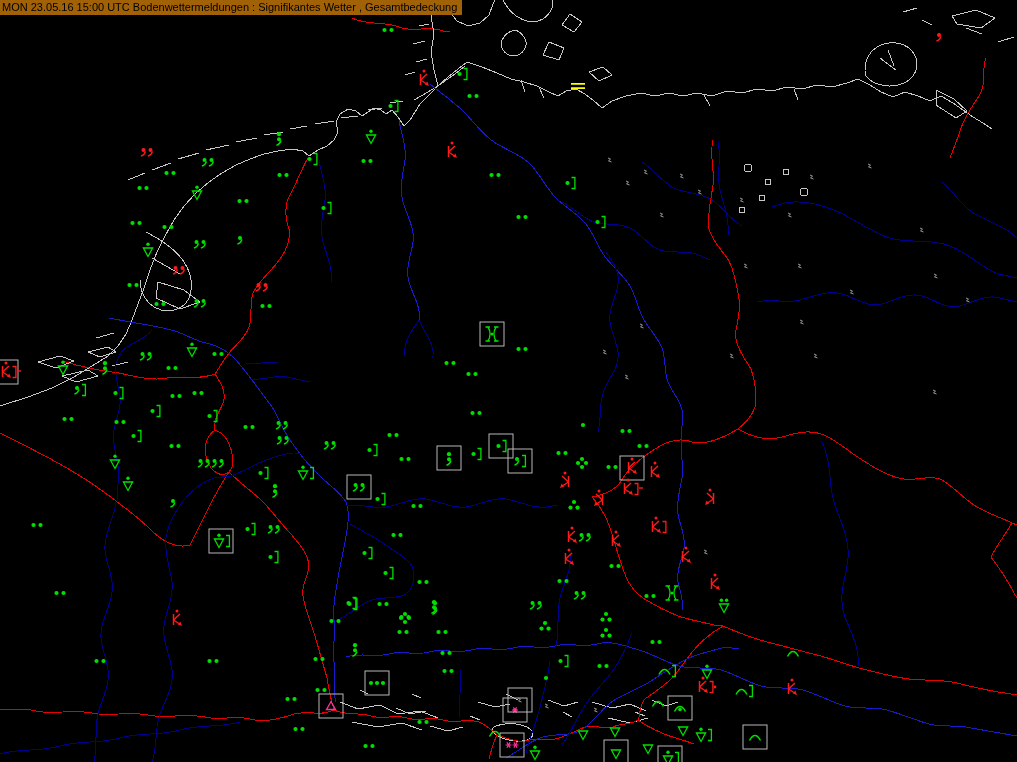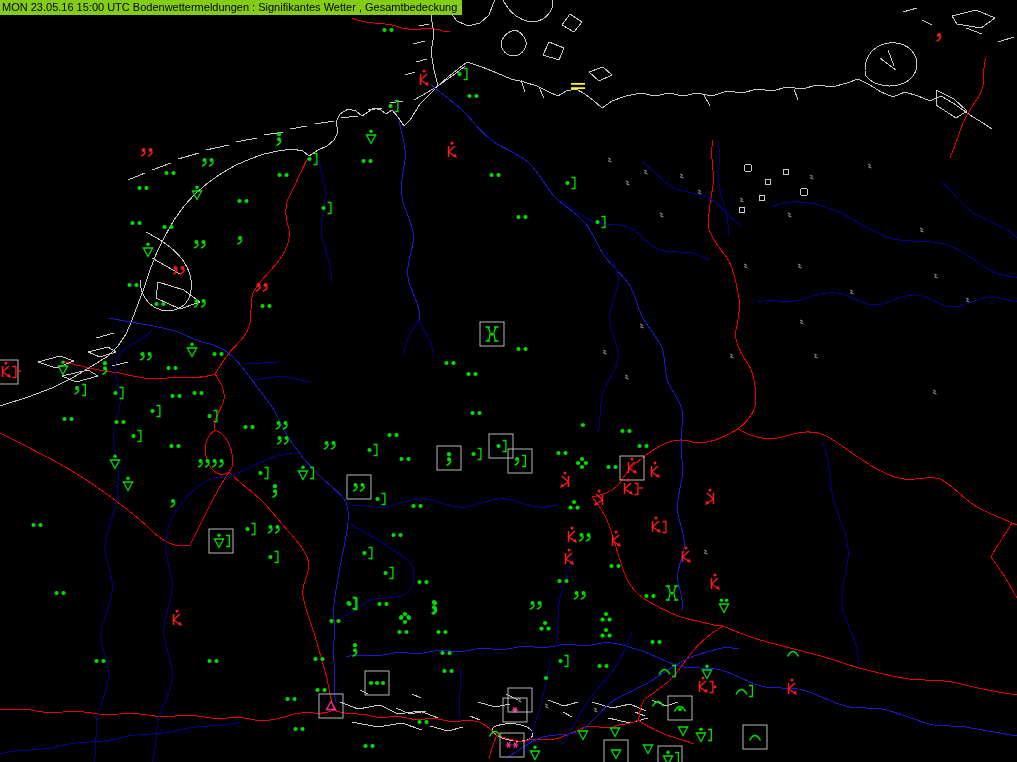--- a/index.html
+++ b/index.html
@@ -1017,16 +1017,16 @@
         </g>
         <g transform="translate(547,706)">
           <path d="M-2,-2 L0.5,-0.8 L-1.5,0.8 L1.5,2" fill="none" stroke="#9c9c9c" stroke-width="1"></path>
         </g>
         <g transform="translate(596,710)">
           <path d="M-2,-2 L0.5,-0.8 L-1.5,0.8 L1.5,2" fill="none" stroke="#9c9c9c" stroke-width="1"></path>
         </g>
       </g>
   </svg>
 
-  <div class="titlebar" style="background: #84cc16; color: rgb(0, 0, 0);">
+  <div class="titlebar" style="background: #a16207; color: rgb(0, 0, 0);">
     <span>MON 23.05.16 15:00 UTC  Bodenwettermeldungen :  Signifikantes Wetter , Gesamtbedeckung</span>
   </div>
 </div>
 
 </body></html>

